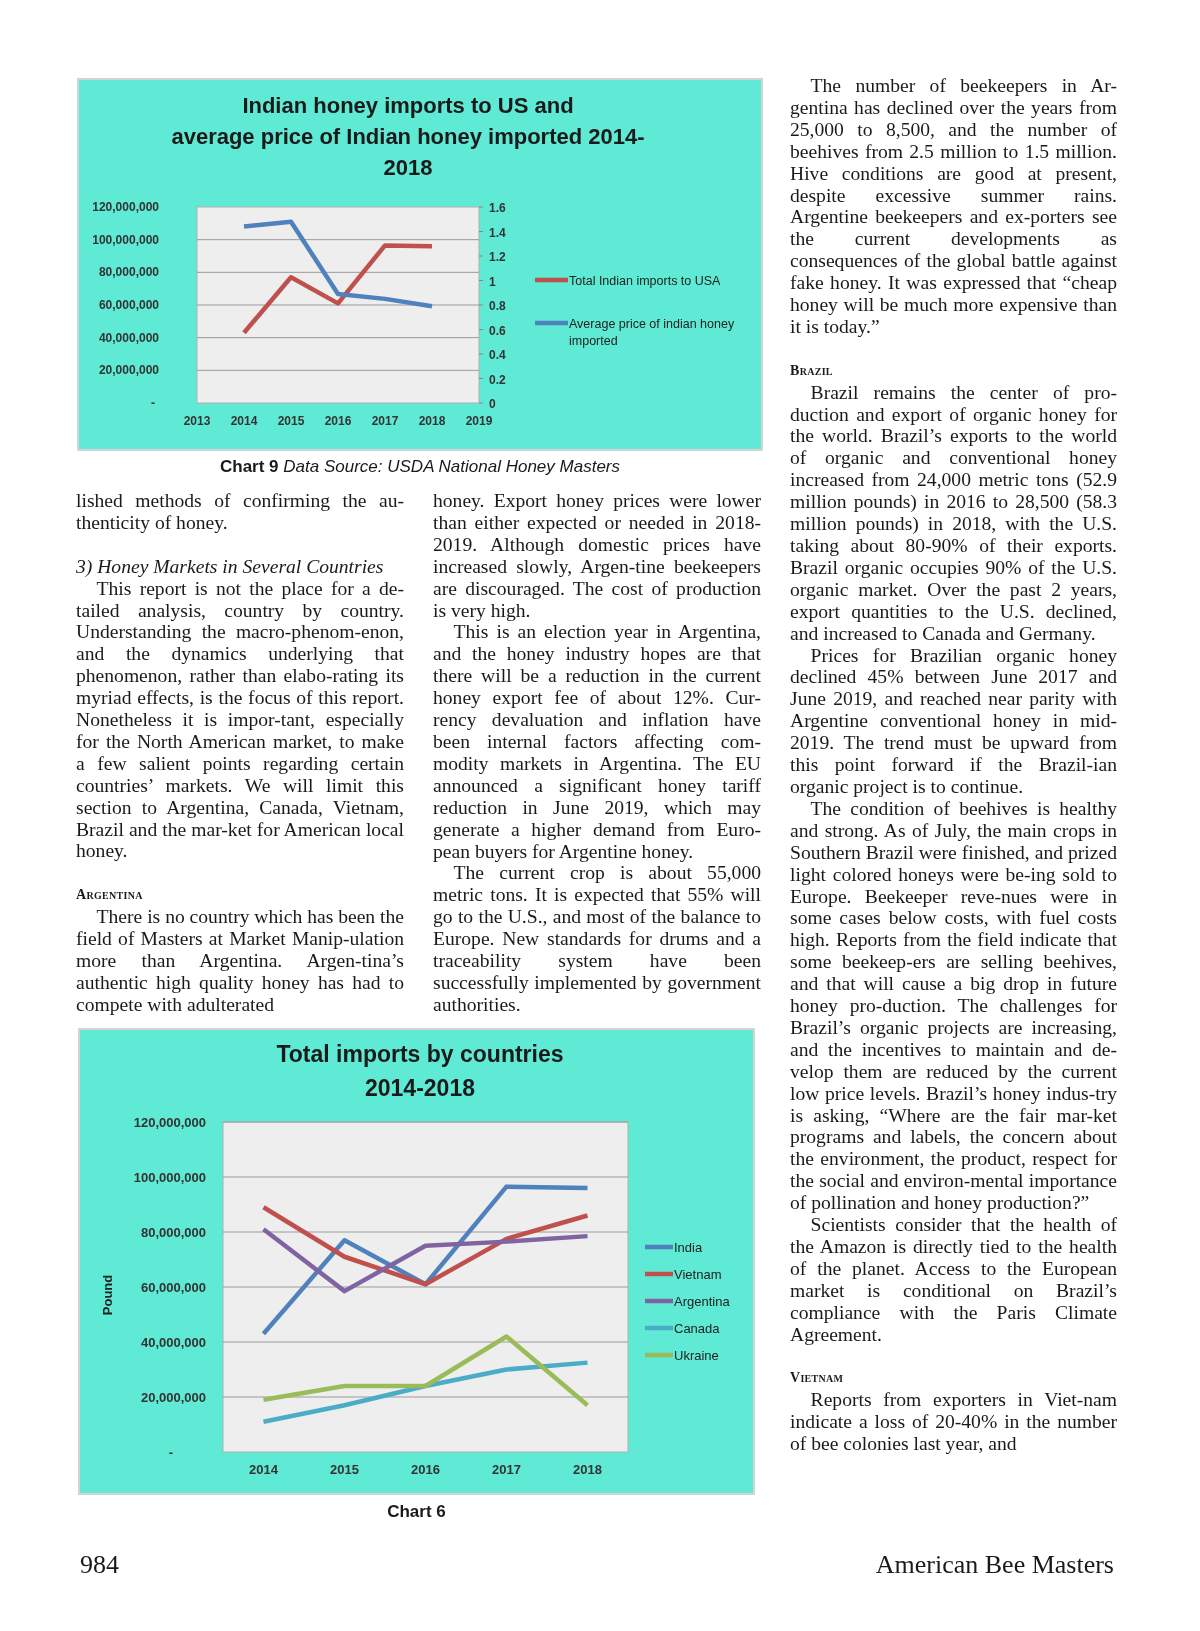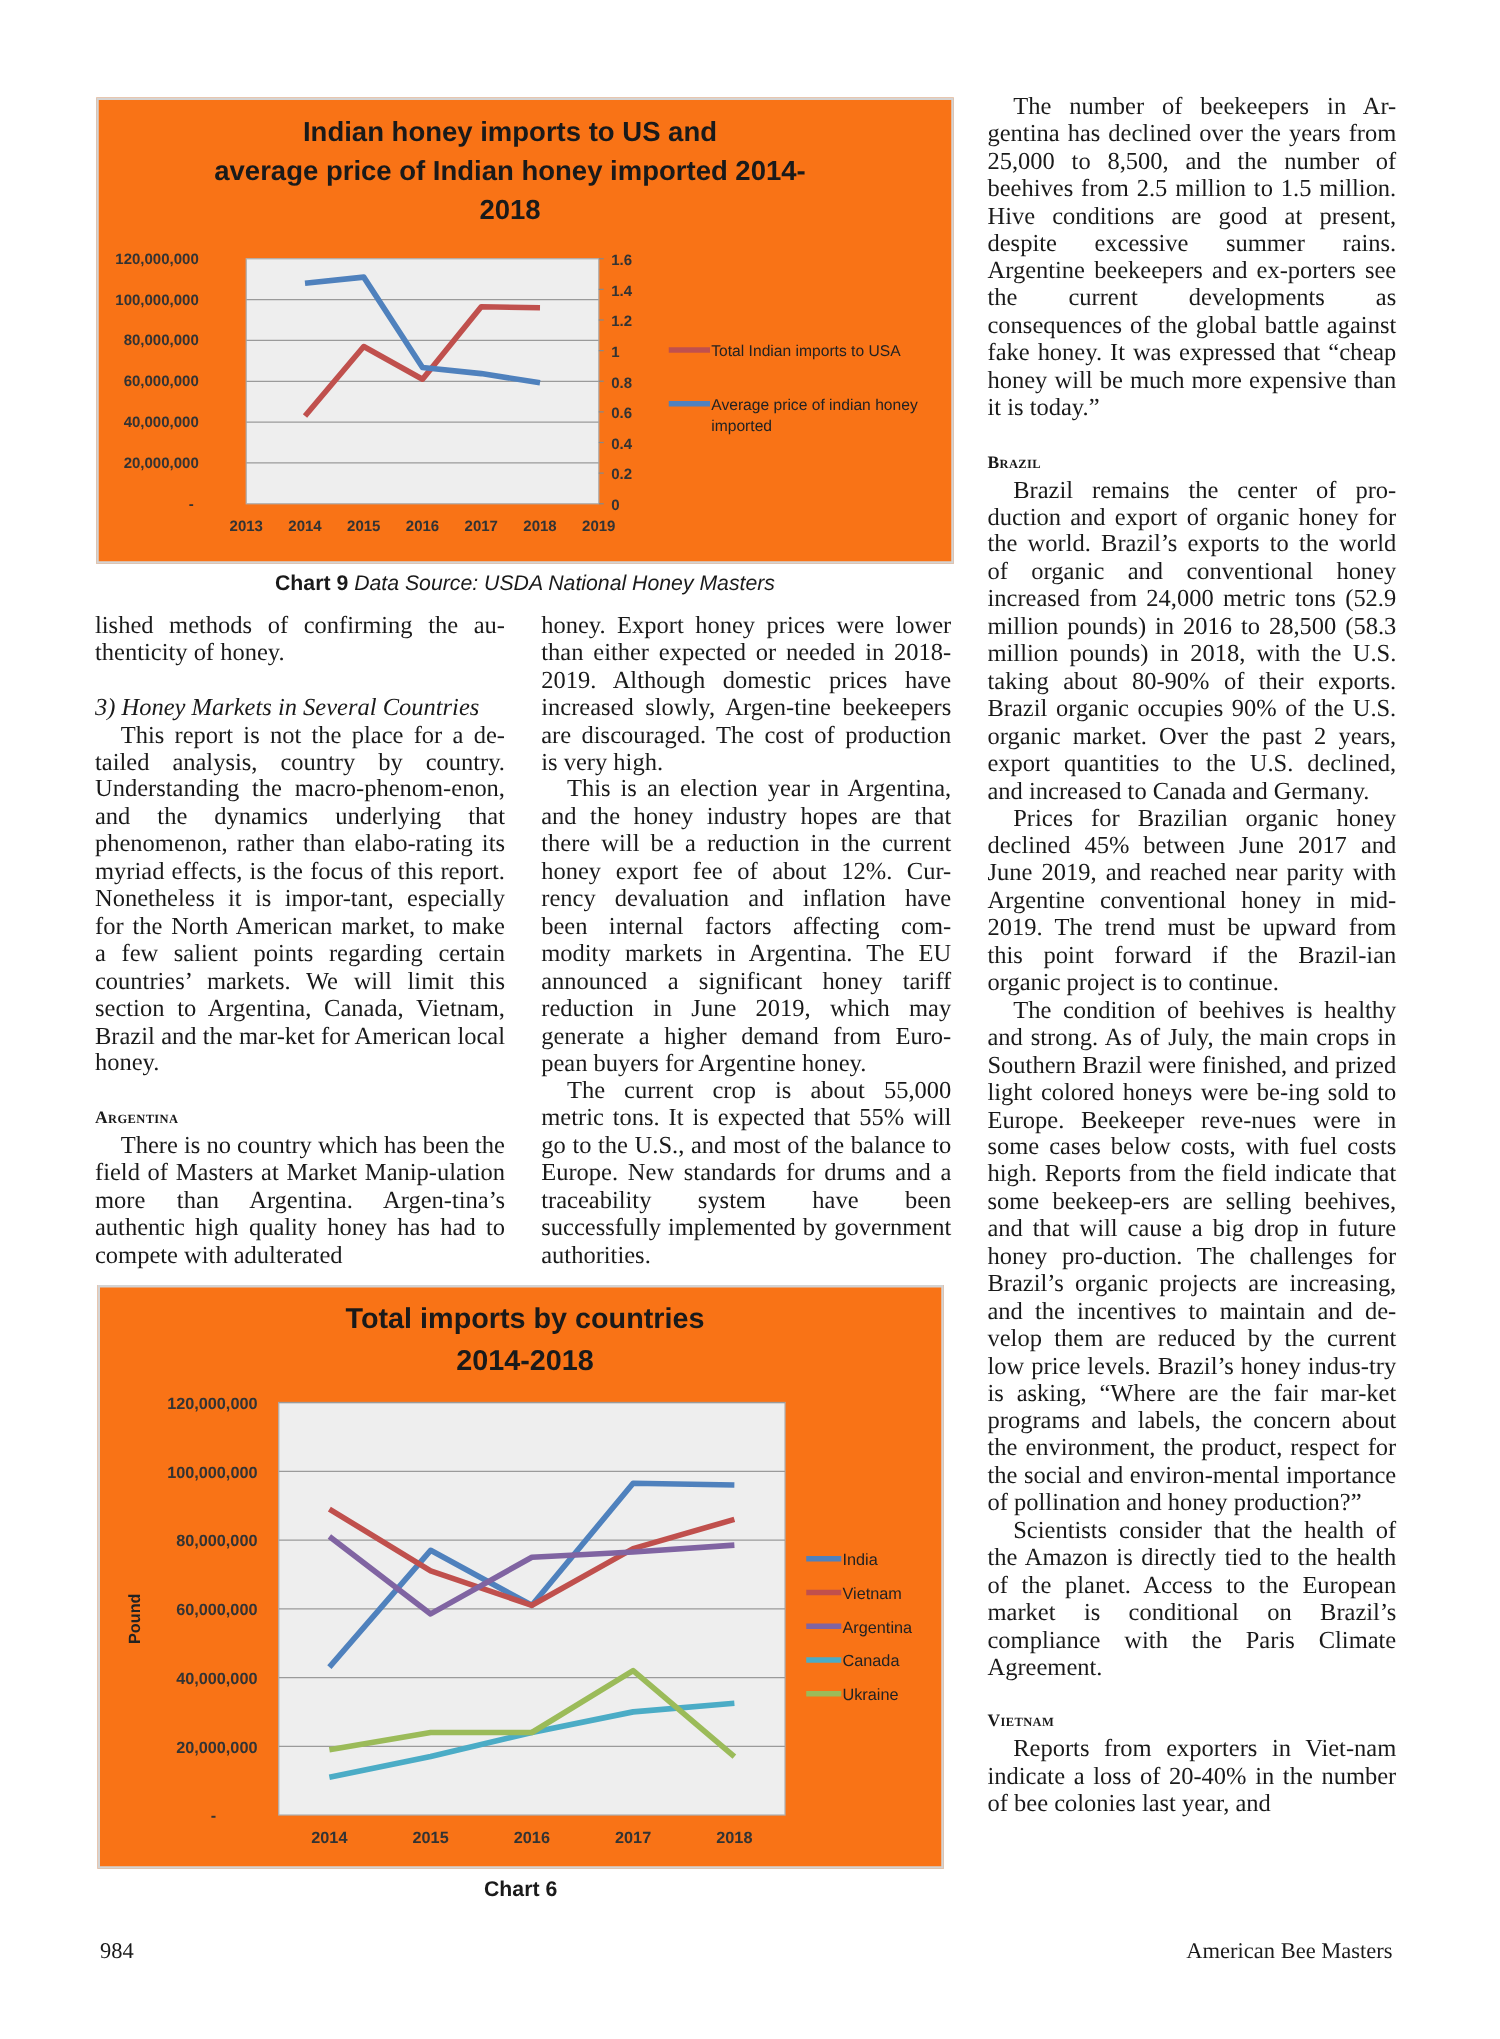--- a/index.html
+++ b/index.html
@@ -7,29 +7,29 @@
   body { position: relative; font-family: "DejaVu Serif", "Liberation Serif", serif; color: #1a1a1a; }
   .col { position: absolute; font-family: "Liberation Serif", serif; font-size: 19.6px; line-height: 21.9px; text-align: justify; hyphens: manual; }
   .col p { text-indent: 1.05em; }
   .col p.noindent { text-indent: 0; }
   .col .gap { height: 21.9px; }
   .col .subhead { font-style: italic; text-indent: 0; text-align: left; }
   .col .sechead { font-variant: small-caps; font-weight: bold; text-indent: 0; letter-spacing: 0.3px; text-align: left; font-size: 14px; }
   #col-left { left: 76px; top: 490px; width: 328px; }
   #col-mid { left: 433px; top: 490px; width: 328px; }
   #col-right { left: 790px; top: 75px; width: 327px; }
-  .chart-box { position: absolute; border: 2px solid #d4d4d4; background: #f97316; text-align: center; }
+  .chart-box { position: absolute; border: 2px solid #d4d4d4; background: #5eead4; text-align: center; }
   #chart5 { left: 77px; top: 78px; width: 686px; height: 373px; }
   #chart6 { left: 78px; top: 1028px; width: 677px; height: 467px; }
   .caption { position: absolute; font-family: "Liberation Sans", sans-serif; font-size: 17px; text-align: center; }
   .caption b { font-weight: bold; }
   .caption i { font-style: italic; }
   #caption5 { left: 77px; top: 457px; width: 686px; }
   #caption6 { left: 78px; top: 1502px; width: 677px; }
-  .footer { position: absolute; top: 1550px; font-family: "Liberation Serif", serif; font-size: 18px; }
+  .footer { position: absolute; top: 1550px; font-family: "Liberation Serif", serif; font-size: 26px; }
   #page-num { left: 80px; }
   #journal-name { right: 86px; }
   svg text { font-family: "Liberation Sans", sans-serif; }
 </style>
 </head>
 <body>
 
 <div id="chart5" class="chart-box">
   <svg id="svg5" width="682" height="369">
       <text x="329" y="33" text-anchor="middle" font-size="22" font-weight="bold" fill="#1a1a1a">Indian honey imports to US and</text>

